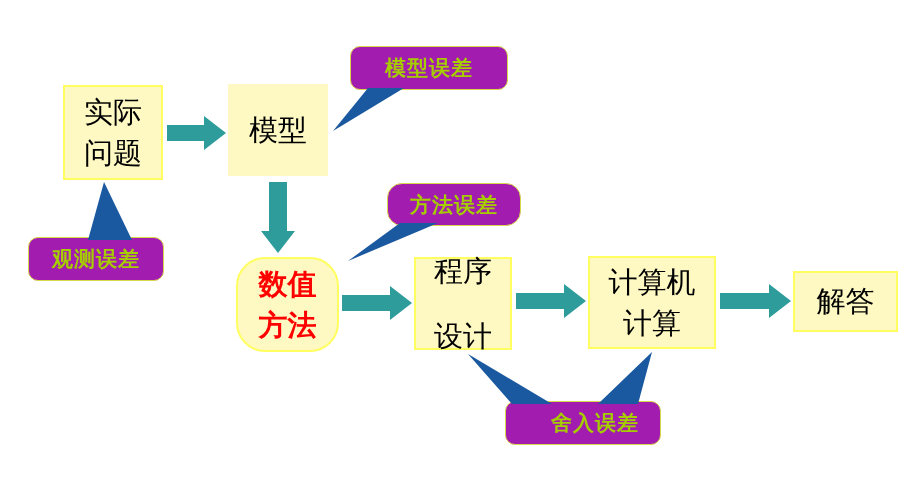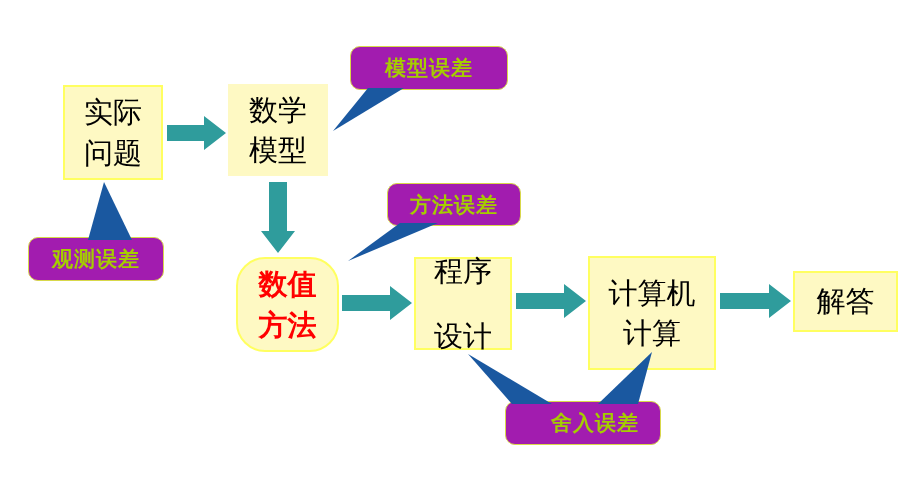--- a/index.html
+++ b/index.html
@@ -58,52 +58,51 @@
 <body>
 
 <div class="stage">
 
   <div class="box" style="left:63px; top:85px; width:100px; height:95px;">
     <span>实际</span>
     <span>问题</span>
   </div>
 
   <div class="box no-border" style="left:228px; top:84px; width:100px; height:92px;">
-    <span>数学</span>
     <span>模型</span>
   </div>
 
   <div class="box red-text" style="left:236px; top:257px; width:103px; height:95px;">
     <span>数值</span>
     <span>方法</span>
   </div>
 
   <div class="box" style="left:414px; top:257px; width:98px; height:93px;gap:24px;">
     <span>程序</span>
     <span>设计</span>
   </div>
 
-  <div class="box" style="left:588px; top:256px; width:128px; height:114px;">
+  <div class="box" style="left:588px; top:256px; width:128px; height:93px;">
     <span>计算机</span>
     <span>计算</span>
   </div>
 
   <div class="box" style="left:793px; top:271px; width:105px; height:61px;">
     <span>解答</span>
   </div>
 
   <div class="callout" style="left:350px; top:46px; width:158px; height:44px;">
     <span>模型误差</span>
   </div>
 
   <div class="callout" style="left:28px; top:237px; width:136px; height:44px;">
     <span>观测误差</span>
   </div>
 
-  <div class="callout" style="left:387px; top:183px; width:134px; height:43px;">
+  <div class="callout" style="left:387px; top:183px; width:134px; height:43px;border-radius:15px;">
     <span>方法误差</span>
   </div>
 
   <div class="callout" style="left:505px; top:401px; width:156px; height:44px;padding-left:24px;">
     <span>舍入误差</span>
   </div>
 
   <svg class="overlay" viewBox="0 0 917 482">
 
     <polygon points="368,88 404,88 333,131" fill="#1a58a0"></polygon>

